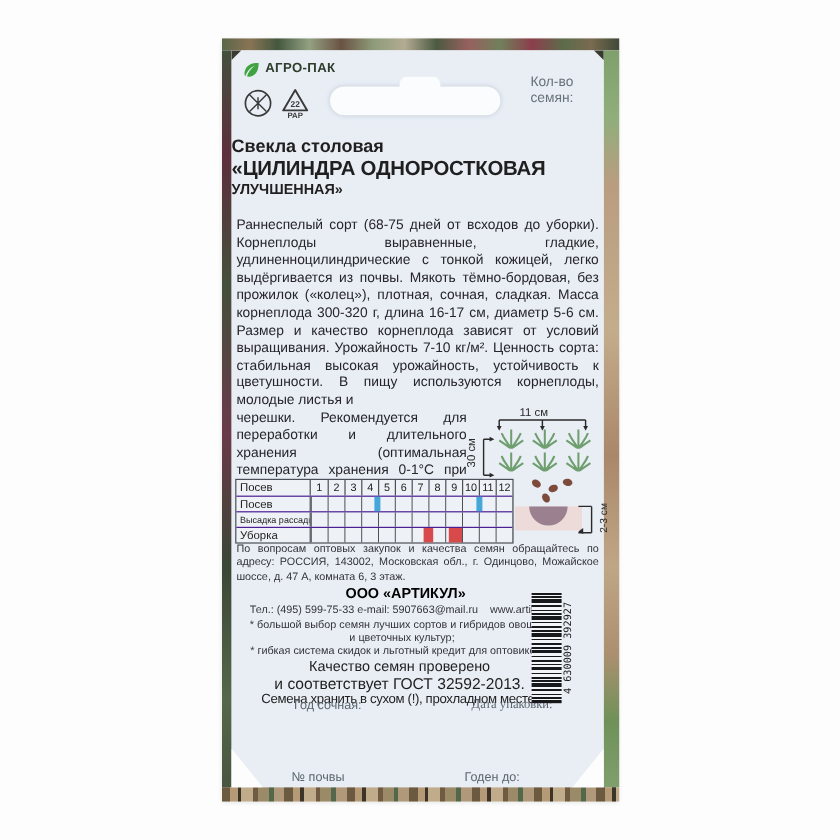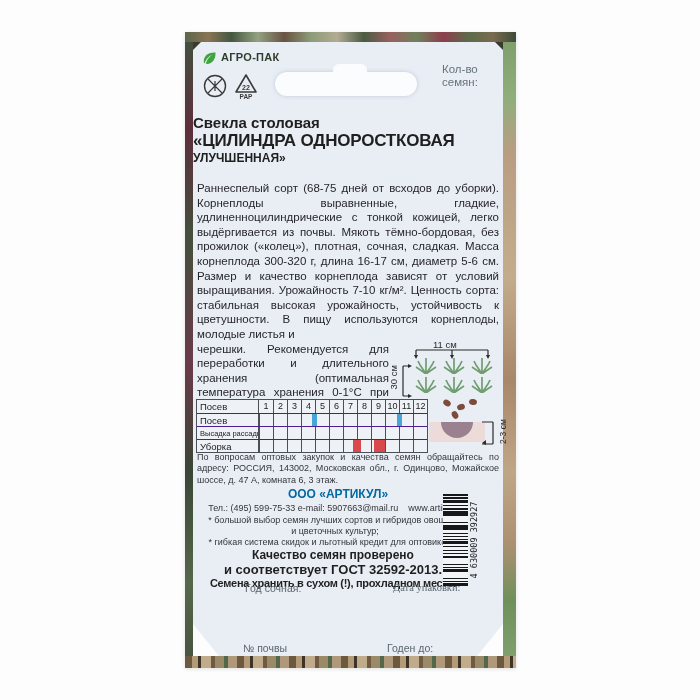--- a/index.html
+++ b/index.html
@@ -63,25 +63,25 @@
   .cal-mark{position:absolute;top:0;bottom:0;}
 
   .depth-diagram{position:absolute;left:236px;top:356px;width:72px;height:56px;}
   .seed{position:absolute;width:8px;height:6px;border-radius:50%;background:#7d4b3c;}
   .soil-strip{position:absolute;left:0;top:24px;width:56px;height:20px;background:#ecdbd8;}
   .soil-mound{position:absolute;left:12px;top:0;width:32px;height:16px;background:#9b8190;border-radius:0 0 16px 16px;}
   .depth-bracket{position:absolute;left:52px;top:22px;}
   .depth-label{position:absolute;left:57px;top:26px;font-size:8.5px;color:#2a2a2a;transform:rotate(-90deg);transform-origin:left top;white-space:nowrap;left:69px;top:46px;}
 
   .address{position:absolute;left:4px;right:4px;top:410px;font-size:9px;line-height:11.3px;text-align:justify;color:#33343a;}
-  .company{position:absolute;left:0;right:20px;top:445px;text-align:center;font-size:12px;font-weight:bold;color:#0369a1;}
+  .company{position:absolute;left:0;right:20px;top:445px;text-align:center;font-size:12px;font-weight:bold;color:#000000;}
   .contacts{position:absolute;left:0;right:24px;top:461px;text-align:center;font-size:9px;color:#33343a;white-space:pre;}
   .bullet1{position:absolute;left:14px;right:40px;top:473px;text-align:center;font-size:9px;line-height:10.5px;color:#33343a;}
   .bullet2{position:absolute;left:0;right:34px;top:495px;text-align:center;font-size:9px;color:#33343a;}
-  .quality{position:absolute;left:0;right:30px;top:506px;text-align:center;font-weight:bold;color:#1f1f1f;}
+  .quality{position:absolute;left:0;right:30px;top:506px;text-align:center;font-weight:normal;color:#1f1f1f;}
   .quality-l1{font-size:12px;}
   .quality-l2{font-size:13px;}
   .quality-l3{font-size:11px;letter-spacing:-.3px;white-space:nowrap;}
   .year-row{position:absolute;left:0;right:0;top:540px;font-size:10.5px;color:#5c666e;}
   .year-label{position:absolute;left:52px;}
   .packdate-label{position:absolute;left:200px;font-family:Liberation Serif, serif;}
 
   .barcode{position:absolute;left:250px;top:452px;width:38px;height:92px;}
   .bc-bars{position:absolute;left:0;top:0;width:25px;height:92px;
     background:repeating-linear-gradient(to bottom,#16181a 0 1.5px,#f2f5f8 1.5px 3px,#16181a 3px 4.5px,#f2f5f8 4.5px 5.5px,#16181a 5.5px 8.5px,#f2f5f8 8.5px 10.5px,#16181a 10.5px 11.5px,#f2f5f8 11.5px 14px);}

